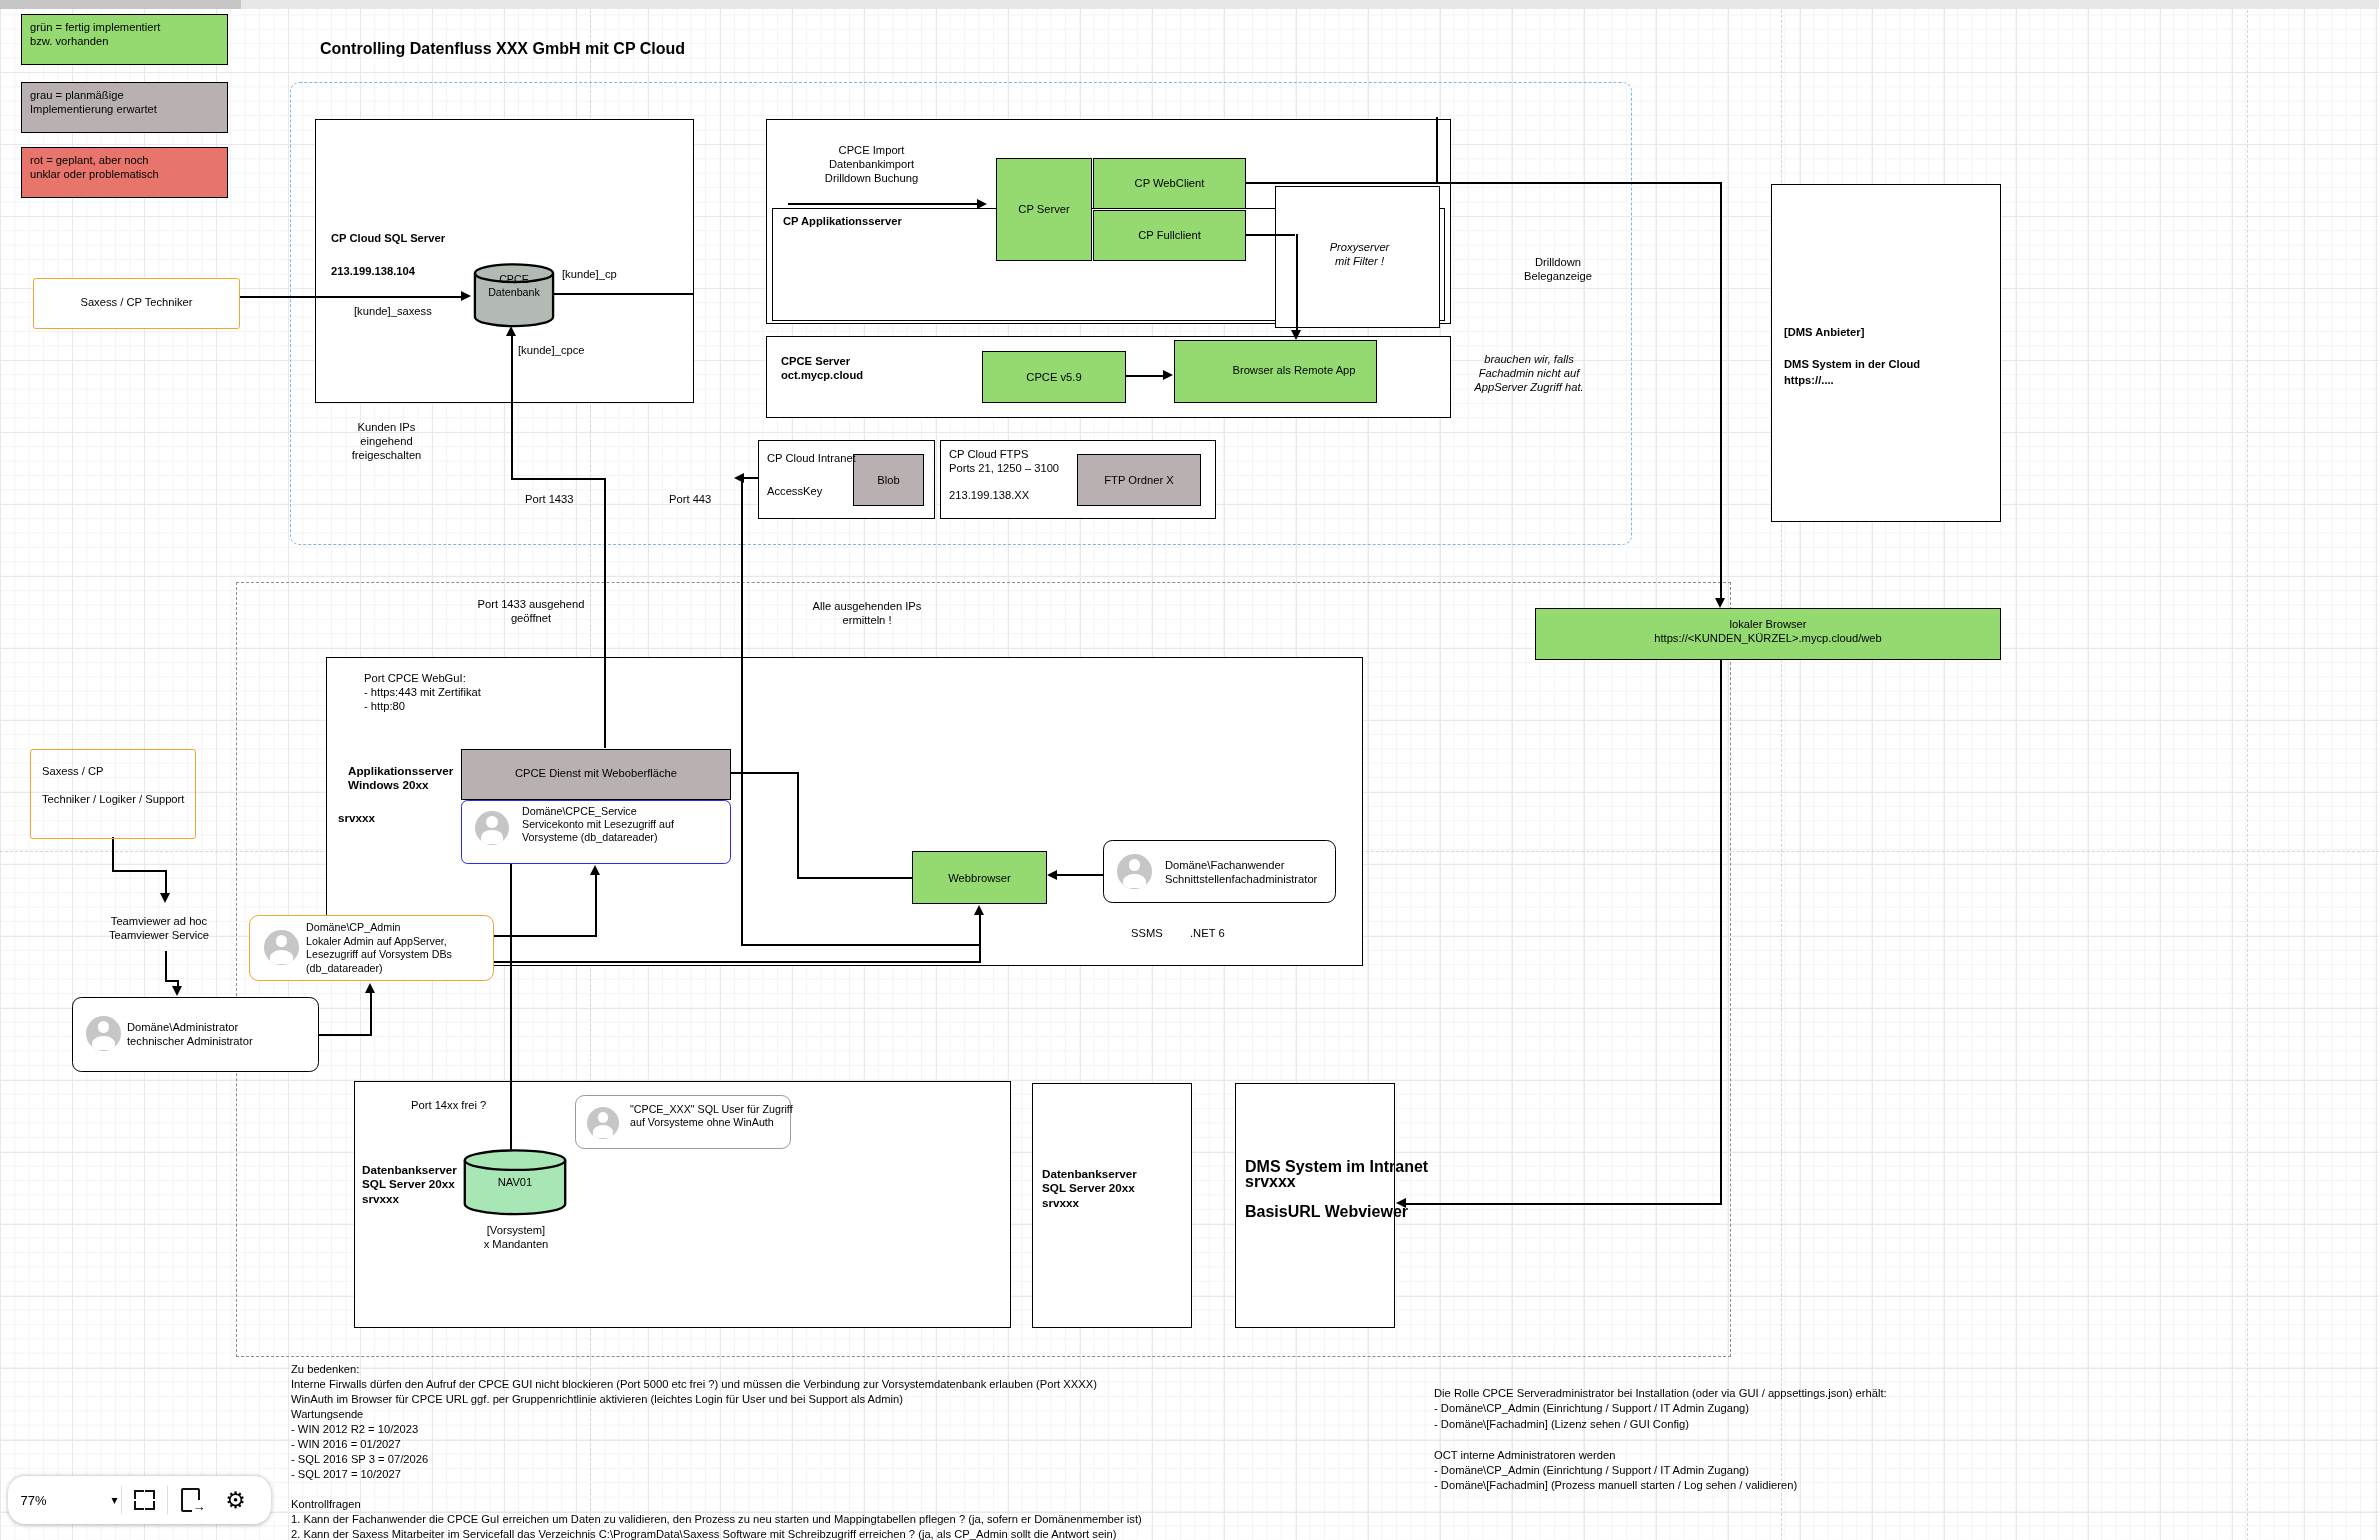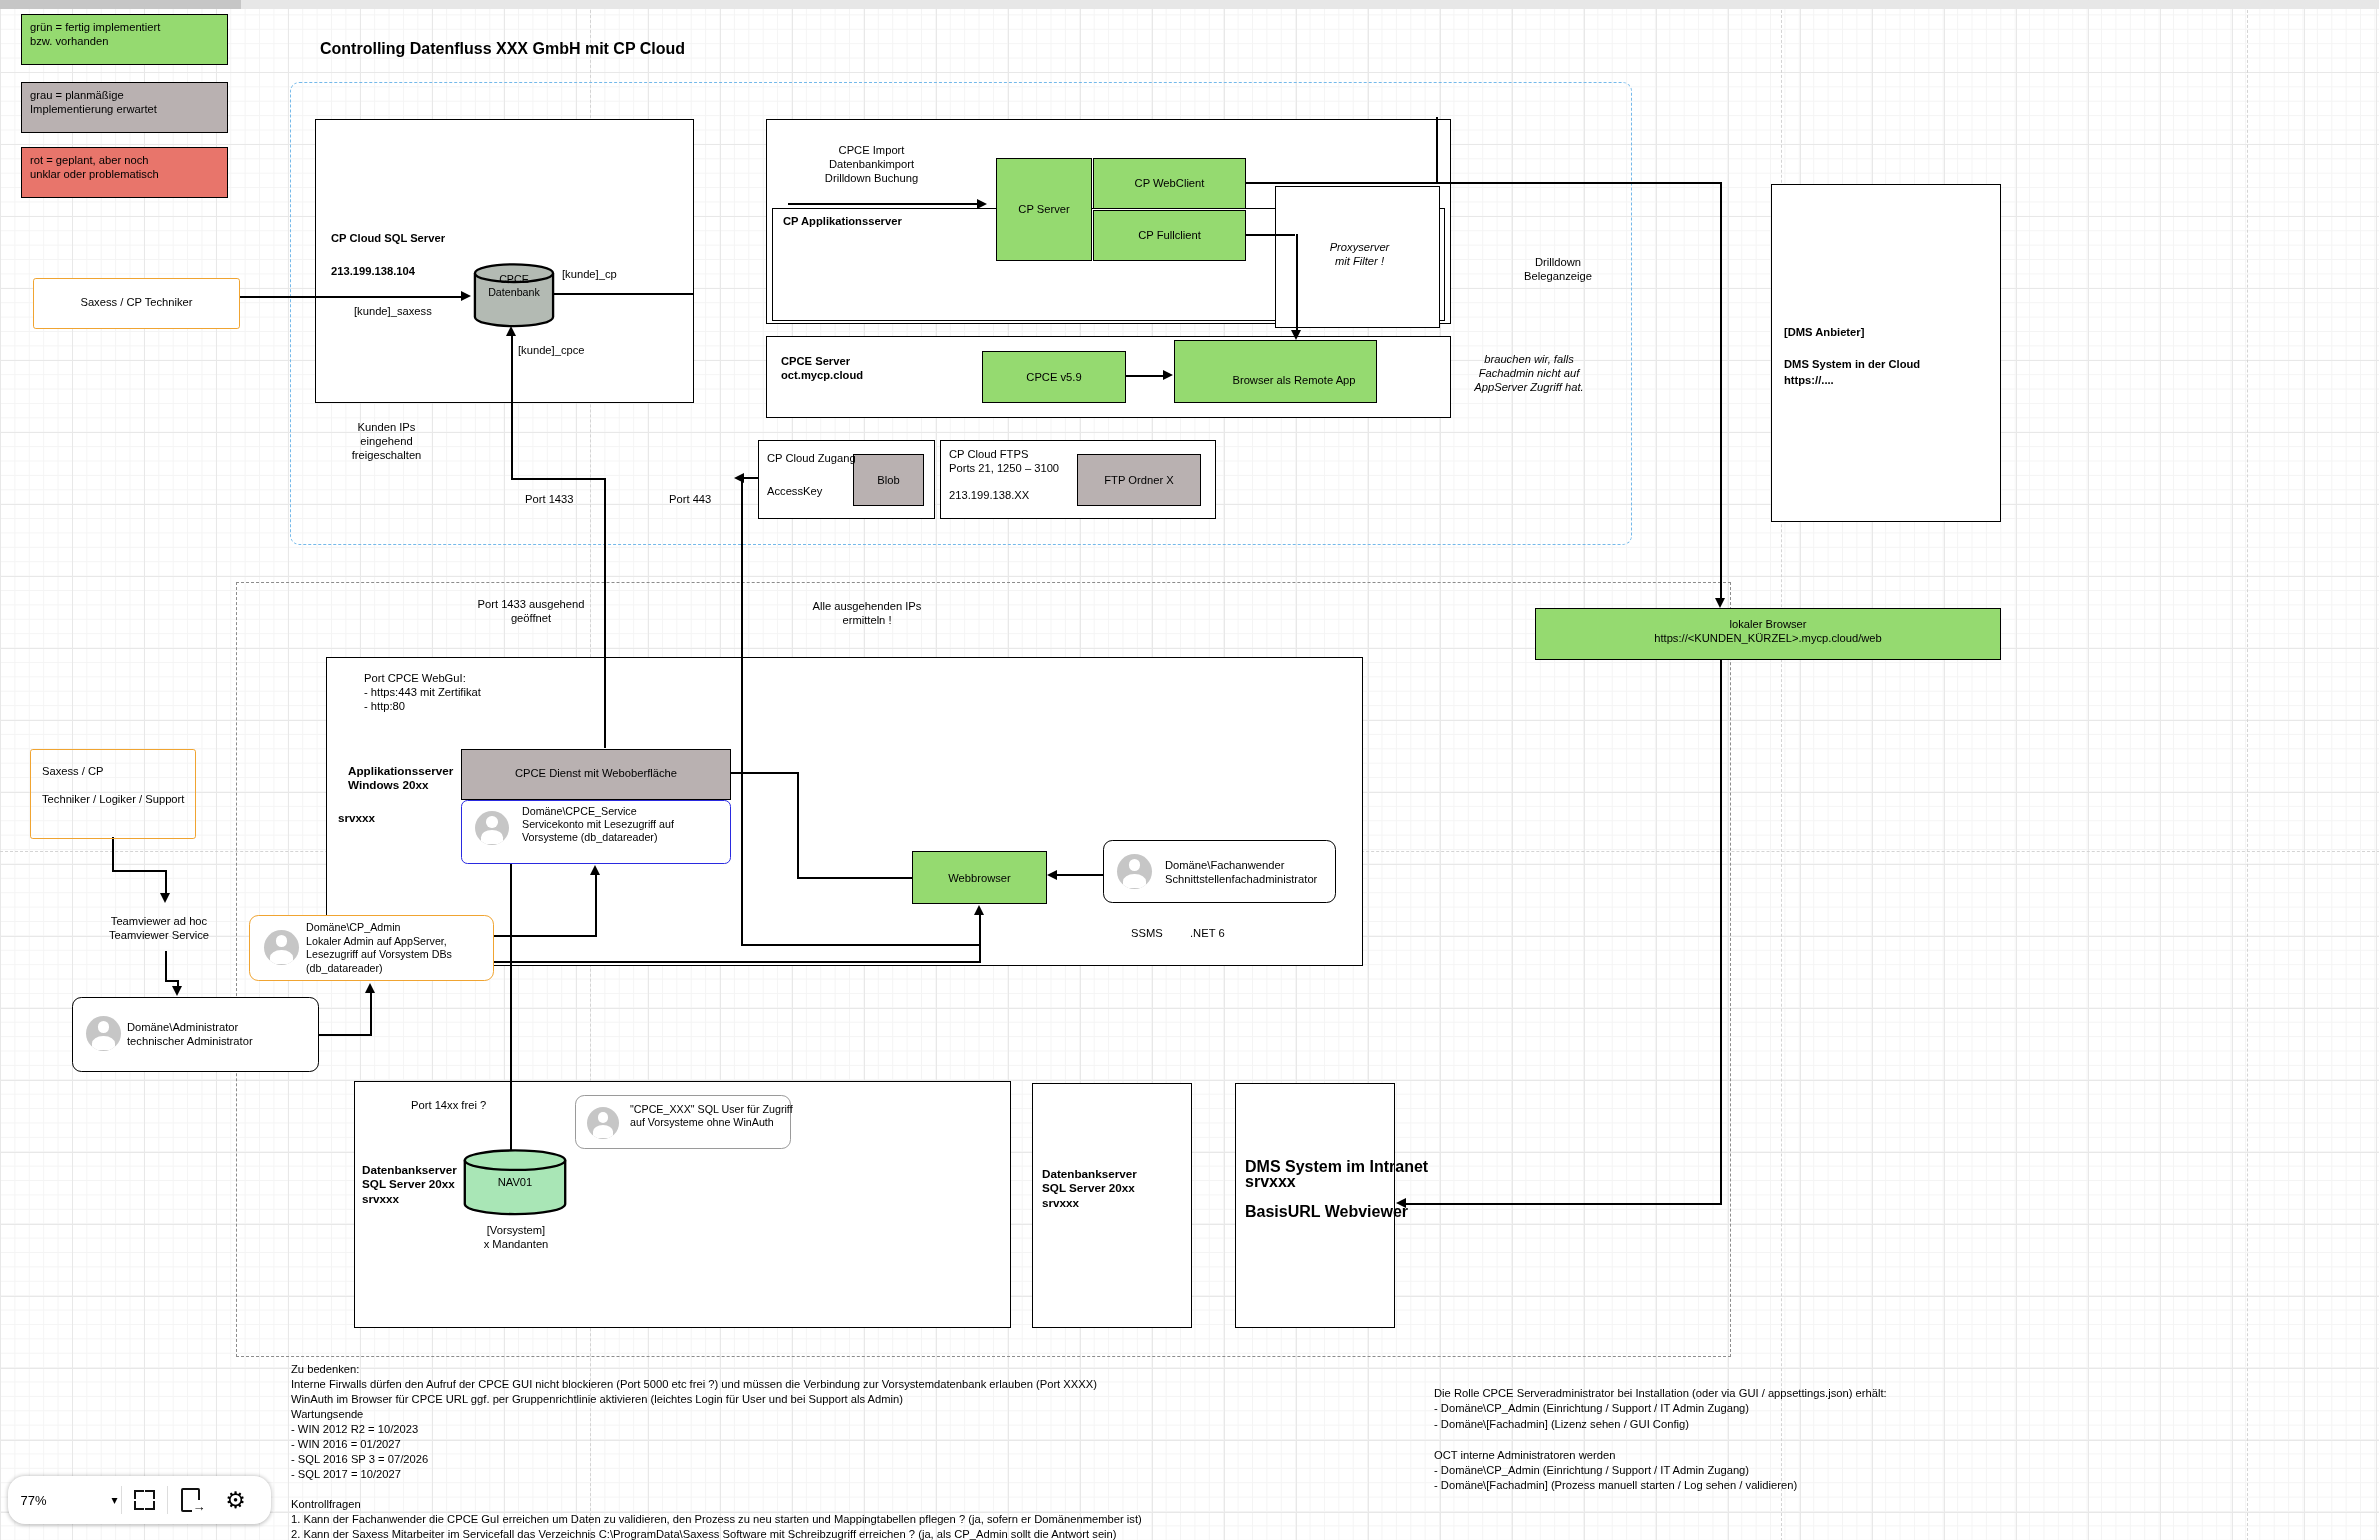--- a/index.html
+++ b/index.html
@@ -188,25 +188,25 @@
   <div class="t c" style="left:996px;top:202px;width:96px">CP Server</div>
   <div class="t c" style="left:1093px;top:176px;width:153px">CP WebClient</div>
   <div class="t c" style="left:1093px;top:228px;width:153px">CP Fullclient</div>
   <div class="t c it" style="left:1285px;top:240px;width:149px">Proxyserver
 mit Filter !</div>
   <div class="t c" style="left:1451px;top:255px;width:214px">Drilldown
 Beleganzeige</div>
   <div class="t bold" style="left:781px;top:354px">CPCE Server
 oct.mycp.cloud</div>
   <div class="t c" style="left:982px;top:370px;width:144px">CPCE v5.9</div>
-  <div class="t c" style="left:1174px;top:373px;width:240px">Browser als Remote App</div>
+  <div class="t c" style="left:1174px;top:363px;width:240px">Browser als Remote App</div>
   <div class="t c it" style="left:1431px;top:352px;width:196px">brauchen wir, falls
 Fachadmin nicht auf
 AppServer Zugriff hat.</div>
-  <div class="t" style="left:767px;top:451px">CP Cloud Zugang</div>
+  <div class="t" style="left:767px;top:451px">CP Cloud Intranet</div>
   <div class="t" style="left:767px;top:484px">AccessKey</div>
   <div class="t c" style="left:853px;top:473px;width:71px">Blob</div>
   <div class="t" style="left:949px;top:447px">CP Cloud FTPS
 Ports 21, 1250 – 3100</div>
   <div class="t" style="left:949px;top:488px">213.199.138.XX</div>
   <div class="t c" style="left:1077px;top:473px;width:124px">FTP Ordner X</div>
   <div class="t c" style="left:326px;top:420px;width:121px">Kunden IPs
 eingehend
 freigeschalten</div>
   <div class="t" style="left:525px;top:492px">Port 1433</div>

